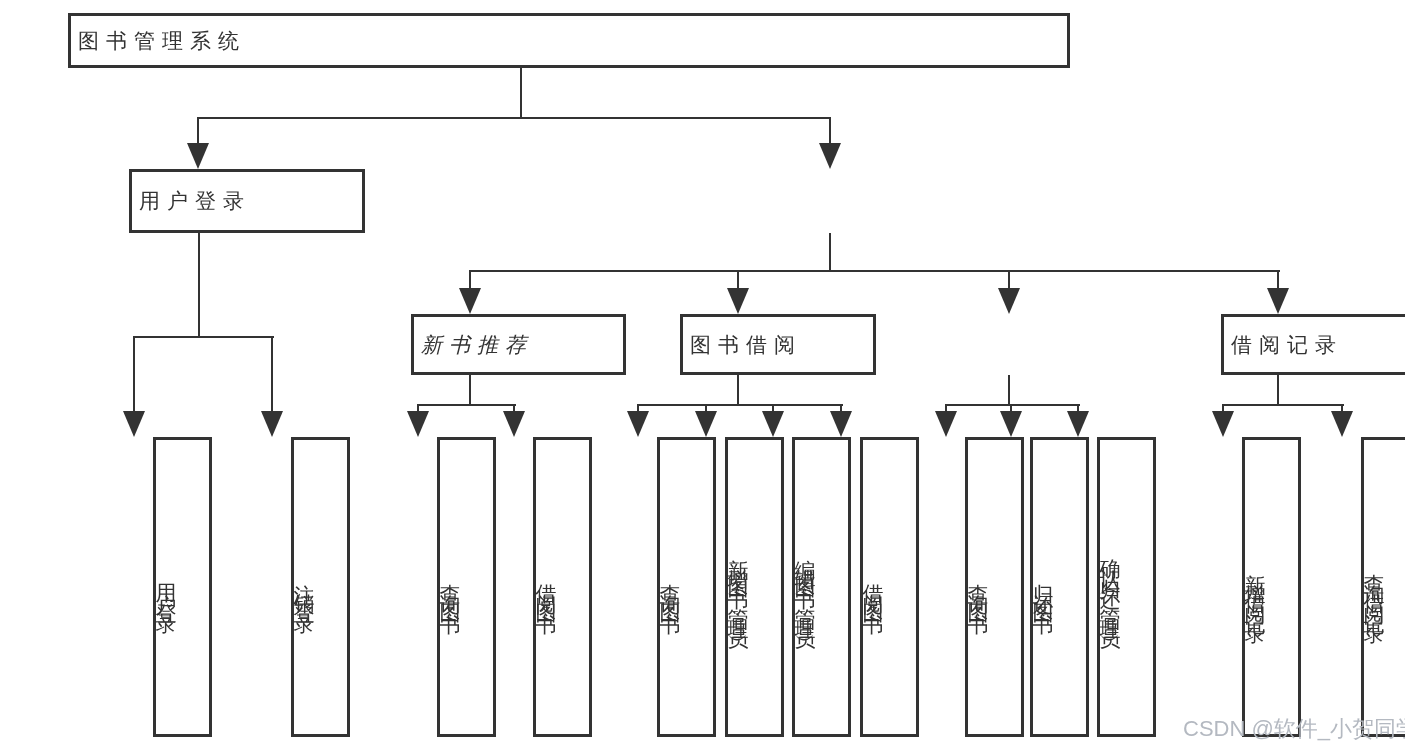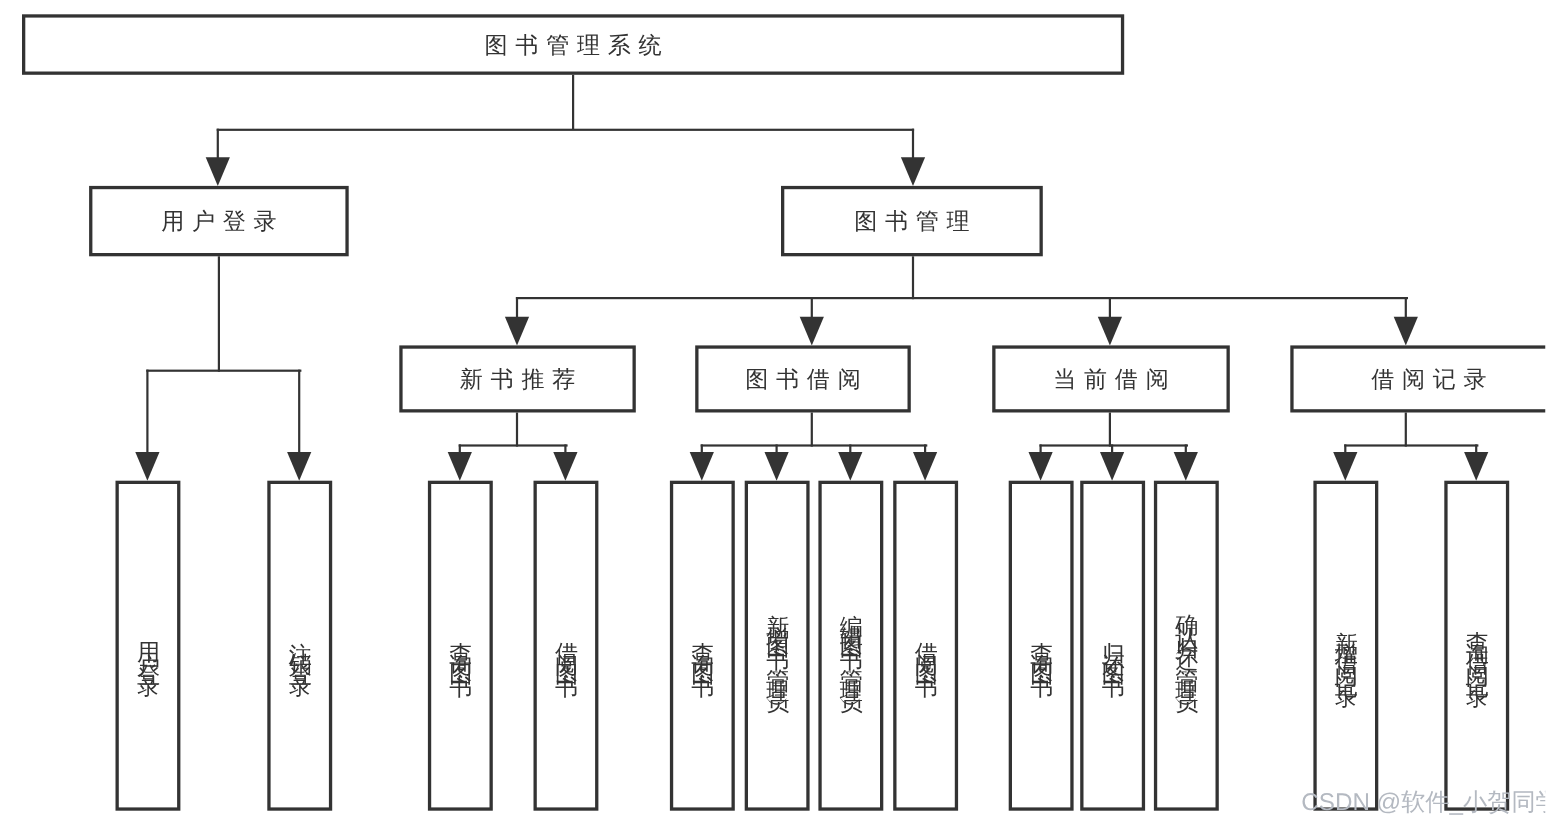--- a/index.html
+++ b/index.html
@@ -9,21 +9,21 @@
     --page-background:#ffffff;
     --watermark:#b4b9c1;
   }
   html,body{margin:0;padding:0;background:var(--page-background);}
   .canvas{
     position:relative;width:1405px;height:747px;background:var(--page-background);
     font-family:"Liberation Sans",sans-serif;color:var(--text);overflow:hidden;
   }
   .box{
     position:absolute;box-sizing:border-box;border:3px solid var(--line);
-    background:var(--box-background);display:flex;align-items:center;justify-content:center;
+    background:var(--box-background);display:flex;align-items:center;margin-left:48px;
   }
   .hlabel{font-size:21px;letter-spacing:7px;text-indent:7px;white-space:nowrap;color:var(--text);}
   .vbox span{
     writing-mode:vertical-rl;text-orientation:mixed;
     font-size:21px;letter-spacing:10px;color:var(--text);line-height:1;
   }
   .hline{position:absolute;height:2px;background:var(--line);}
   .vline{position:absolute;width:2px;background:var(--line);}
   .arrow{
     position:absolute;width:0;height:0;
@@ -47,50 +47,44 @@
   <div class="vline" style="left:520px;top:68px;height:50px;"></div>
   <div class="hline" style="left:197px;top:117px;width:634px;"></div>
   <div class="vline" style="left:197px;top:117px;height:28px;"></div>
   <div class="vline" style="left:829px;top:117px;height:28px;"></div>
   <div class="arrow" style="left:187px;top:143px;"></div>
   <div class="arrow" style="left:819px;top:143px;"></div>
 
   <div class="box" style="left:81px;top:169px;width:236px;height:64px;">
     <span class="hlabel">用户登录</span>
   </div>
-  <div class="box" style="left:710px;top:169px;width:238px;height:64px;">
-    <span class="hlabel">图书管理</span>
-  </div>
 
   <div class="vline" style="left:198px;top:233px;height:105px;"></div>
   <div class="hline" style="left:133px;top:336px;width:141px;"></div>
   <div class="vline" style="left:133px;top:336px;height:76px;"></div>
   <div class="vline" style="left:271px;top:336px;height:76px;"></div>
   <div class="arrow" style="left:123px;top:411px;"></div>
   <div class="arrow" style="left:261px;top:411px;"></div>
 
   <div class="vline" style="left:829px;top:233px;height:39px;"></div>
   <div class="hline" style="left:469px;top:270px;width:811px;"></div>
   <div class="vline" style="left:469px;top:270px;height:20px;"></div>
   <div class="vline" style="left:737px;top:270px;height:20px;"></div>
   <div class="vline" style="left:1008px;top:270px;height:20px;"></div>
   <div class="vline" style="left:1277px;top:270px;height:20px;"></div>
   <div class="arrow" style="left:459px;top:288px;"></div>
   <div class="arrow" style="left:727px;top:288px;"></div>
   <div class="arrow" style="left:998px;top:288px;"></div>
   <div class="arrow" style="left:1267px;top:288px;"></div>
 
-  <div class="box" style="left:363px;top:314px;width:215px;height:61px;">
+  <div class="box" style="left:363px;top:314px;width:215px;height:61px;font-style:italic;">
     <span class="hlabel">新书推荐</span>
   </div>
   <div class="box" style="left:632px;top:314px;width:196px;height:61px;">
     <span class="hlabel">图书借阅</span>
-  </div>
-  <div class="box" style="left:902px;top:314px;width:216px;height:61px;">
-    <span class="hlabel">当前借阅</span>
   </div>
   <div class="box" style="left:1173px;top:314px;width:252px;height:61px;">
     <span class="hlabel">借阅记录</span>
   </div>
 
   <div class="vline" style="left:469px;top:375px;height:31px;"></div>
   <div class="hline" style="left:417px;top:404px;width:99px;"></div>
   <div class="vline" style="left:417px;top:404px;height:9px;"></div>
   <div class="vline" style="left:513px;top:404px;height:9px;"></div>
   <div class="arrow" style="left:407px;top:411px;"></div>

